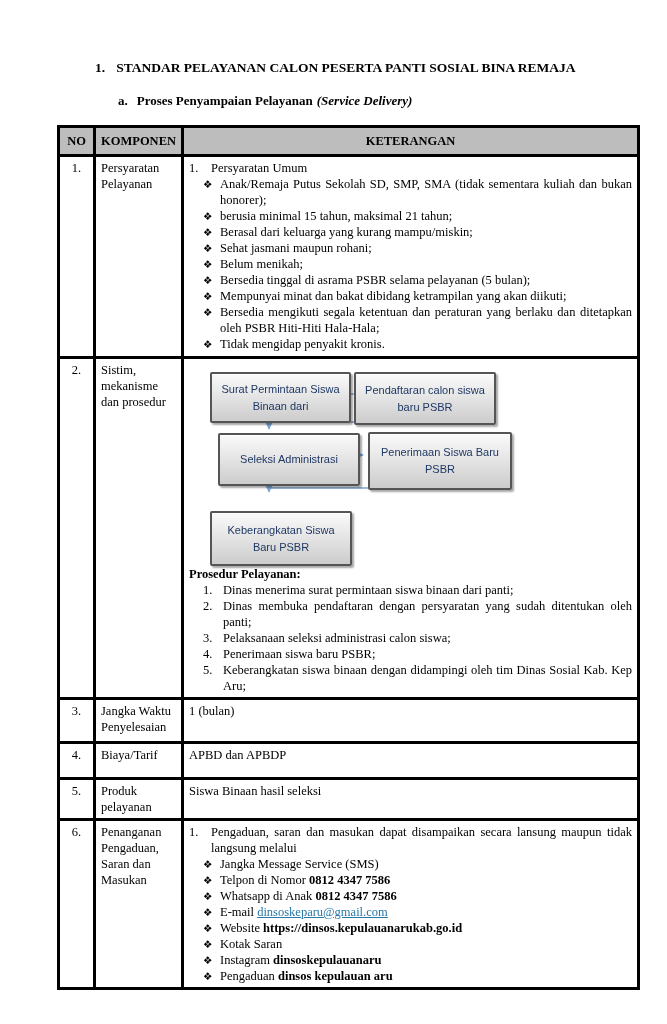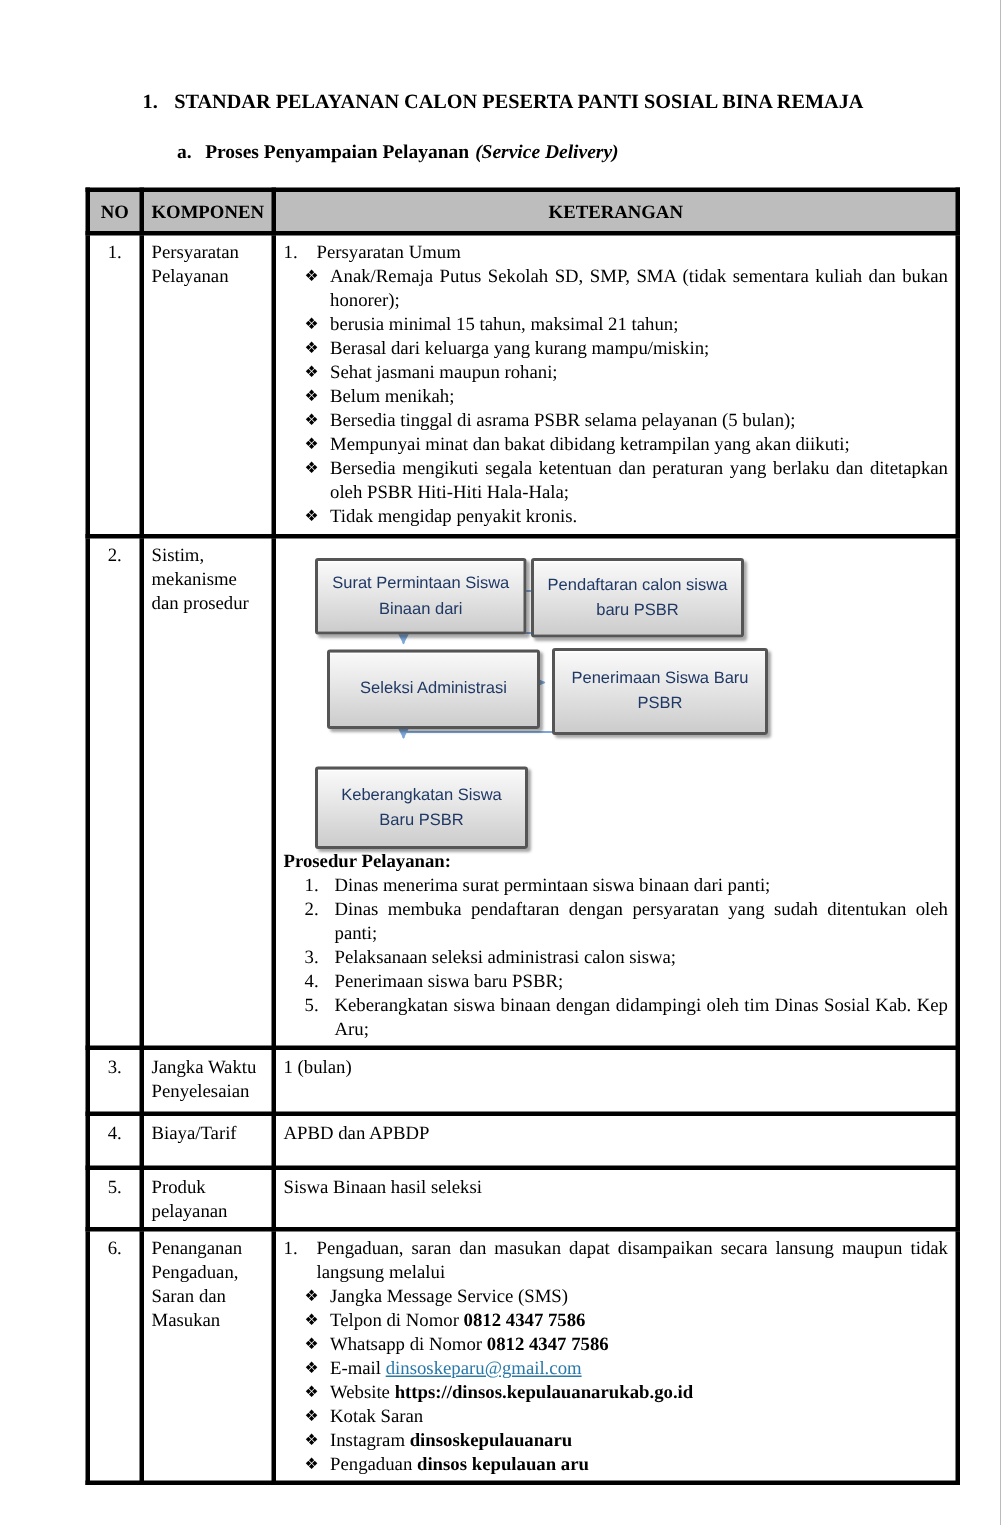--- a/index.html
+++ b/index.html
@@ -206,21 +206,21 @@
               <div class="li">
                 <span class="li-marker">❖</span>
                 <span class="li-body"><span>Jangka Message Service (SMS)</span></span>
               </div>
               <div class="li">
                 <span class="li-marker">❖</span>
                 <span class="li-body"><span>Telpon di Nomor </span><span class="b">0812 4347 7586</span></span>
               </div>
               <div class="li">
                 <span class="li-marker">❖</span>
-                <span class="li-body"><span>Whatsapp di Nomor </span><span class="b">0812 4347 7586</span></span>
+                <span class="li-body"><span>Whatsapp di Anak </span><span class="b">0812 4347 7586</span></span>
               </div>
               <div class="li">
                 <span class="li-marker">❖</span>
                 <span class="li-body"><span>E-mail </span><span class="link">dinsoskeparu@gmail.com</span></span>
               </div>
               <div class="li">
                 <span class="li-marker">❖</span>
                 <span class="li-body"><span>Website </span><span class="b">https://dinsos.kepulauanarukab.go.id</span></span>
               </div>
               <div class="li">

